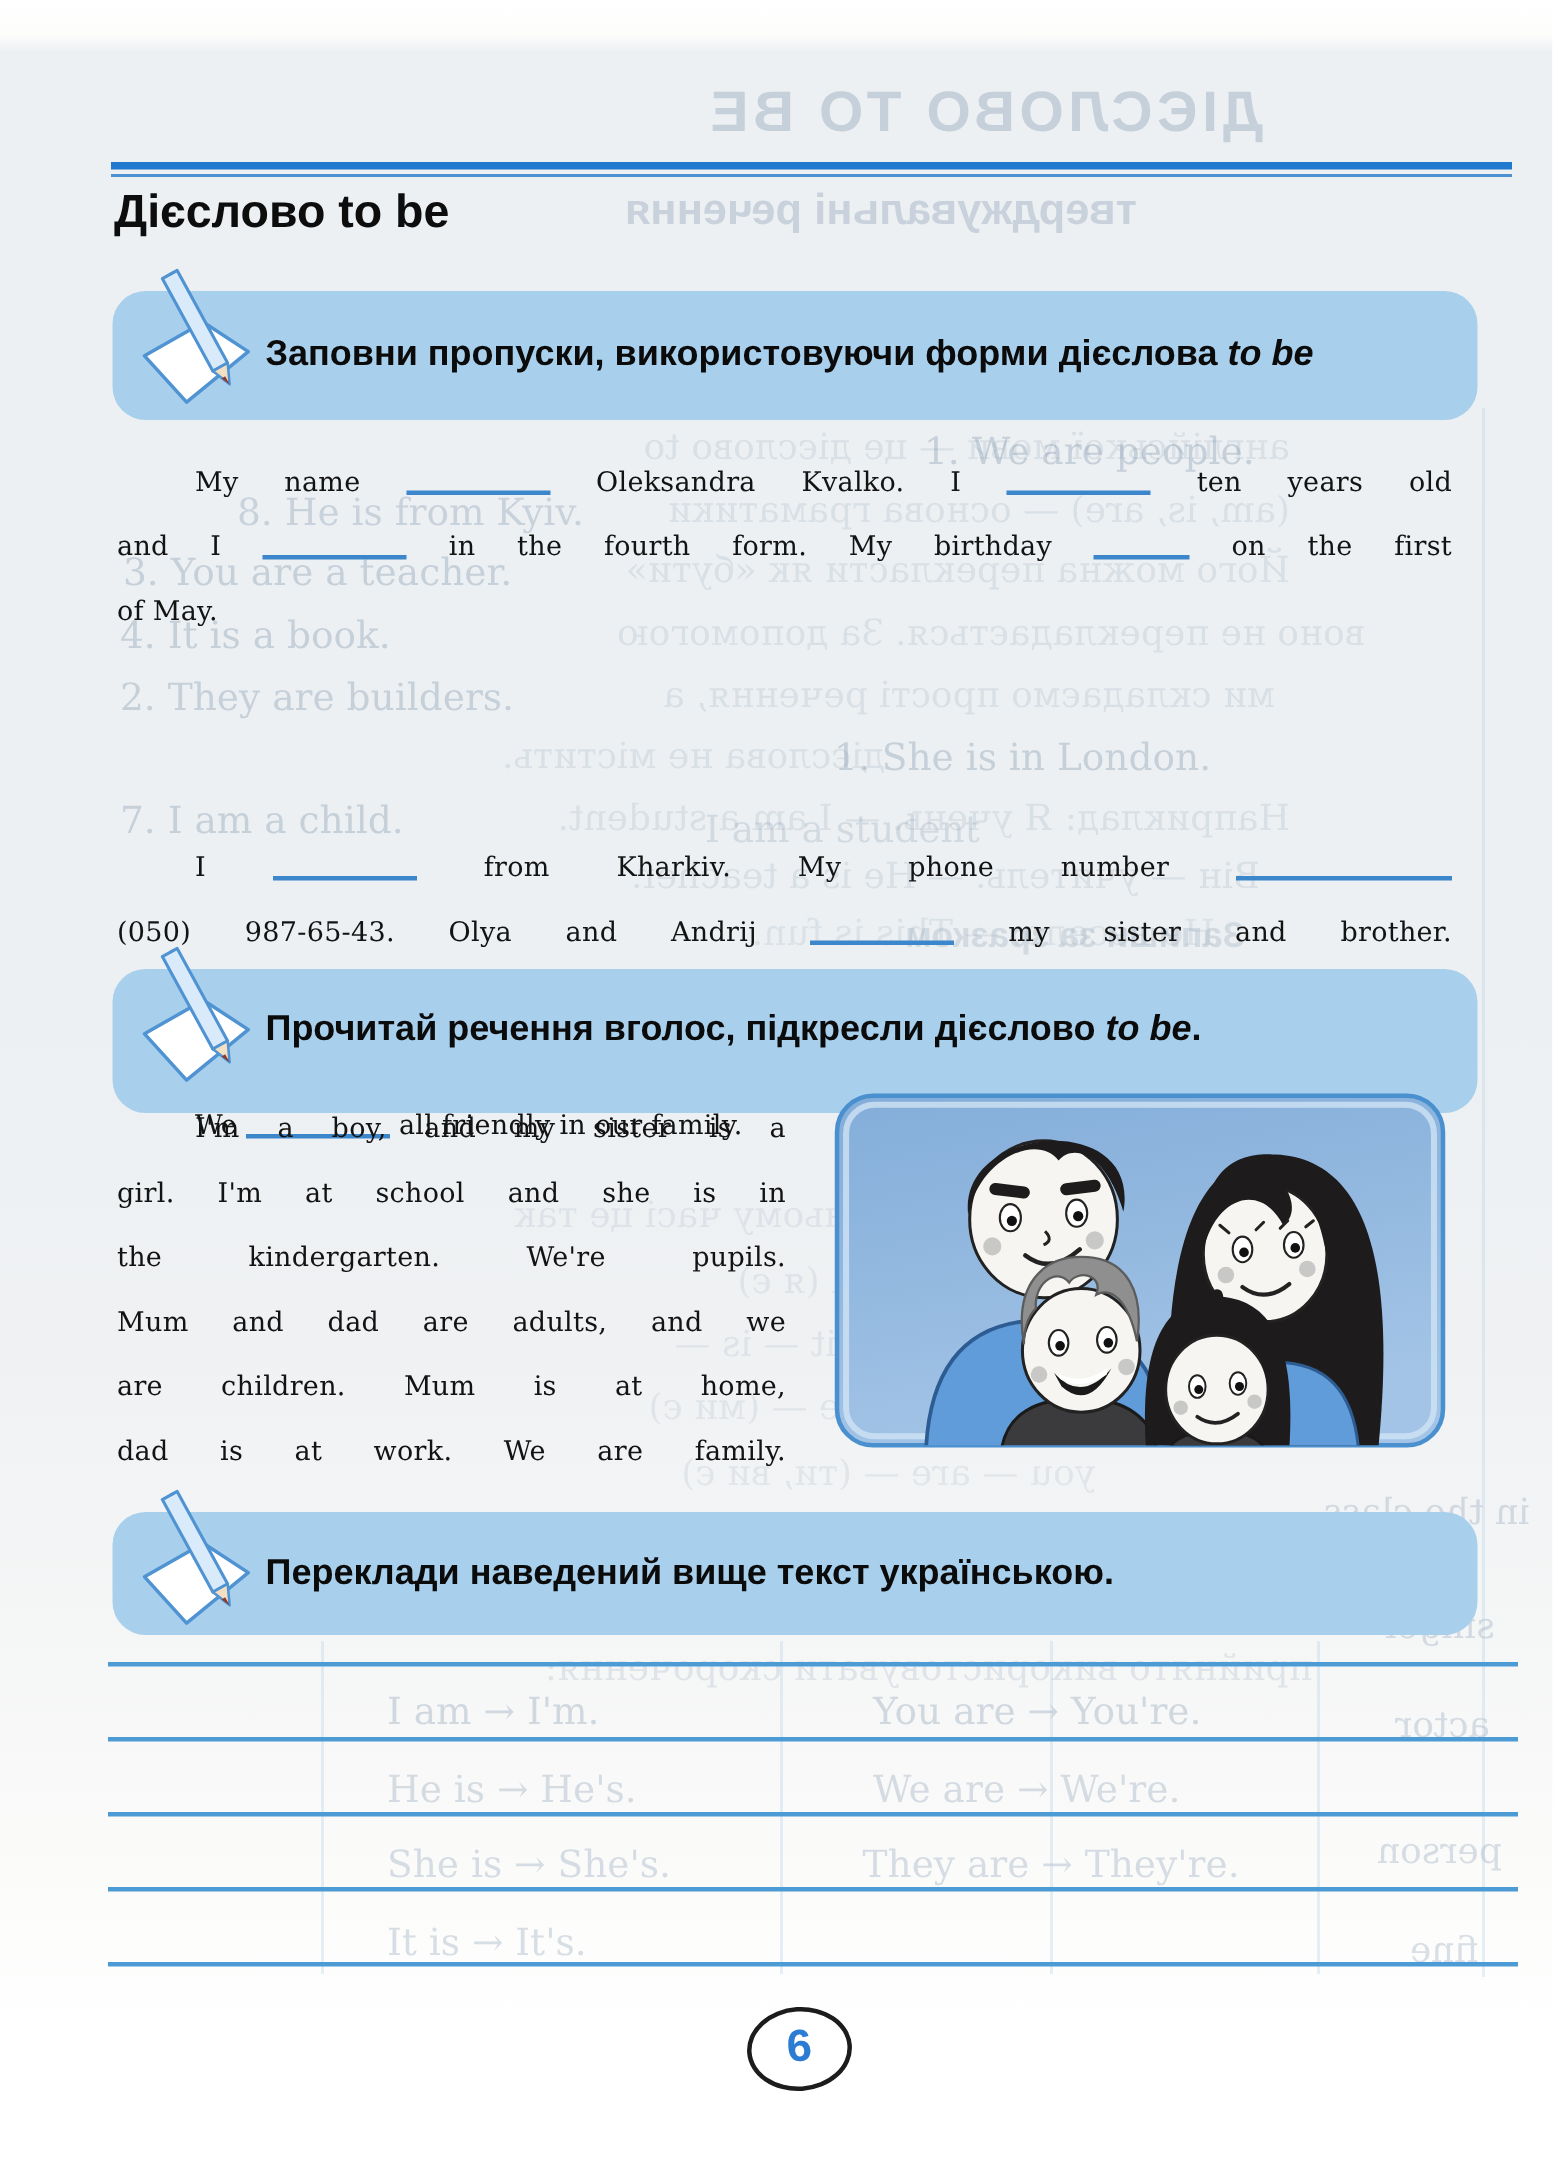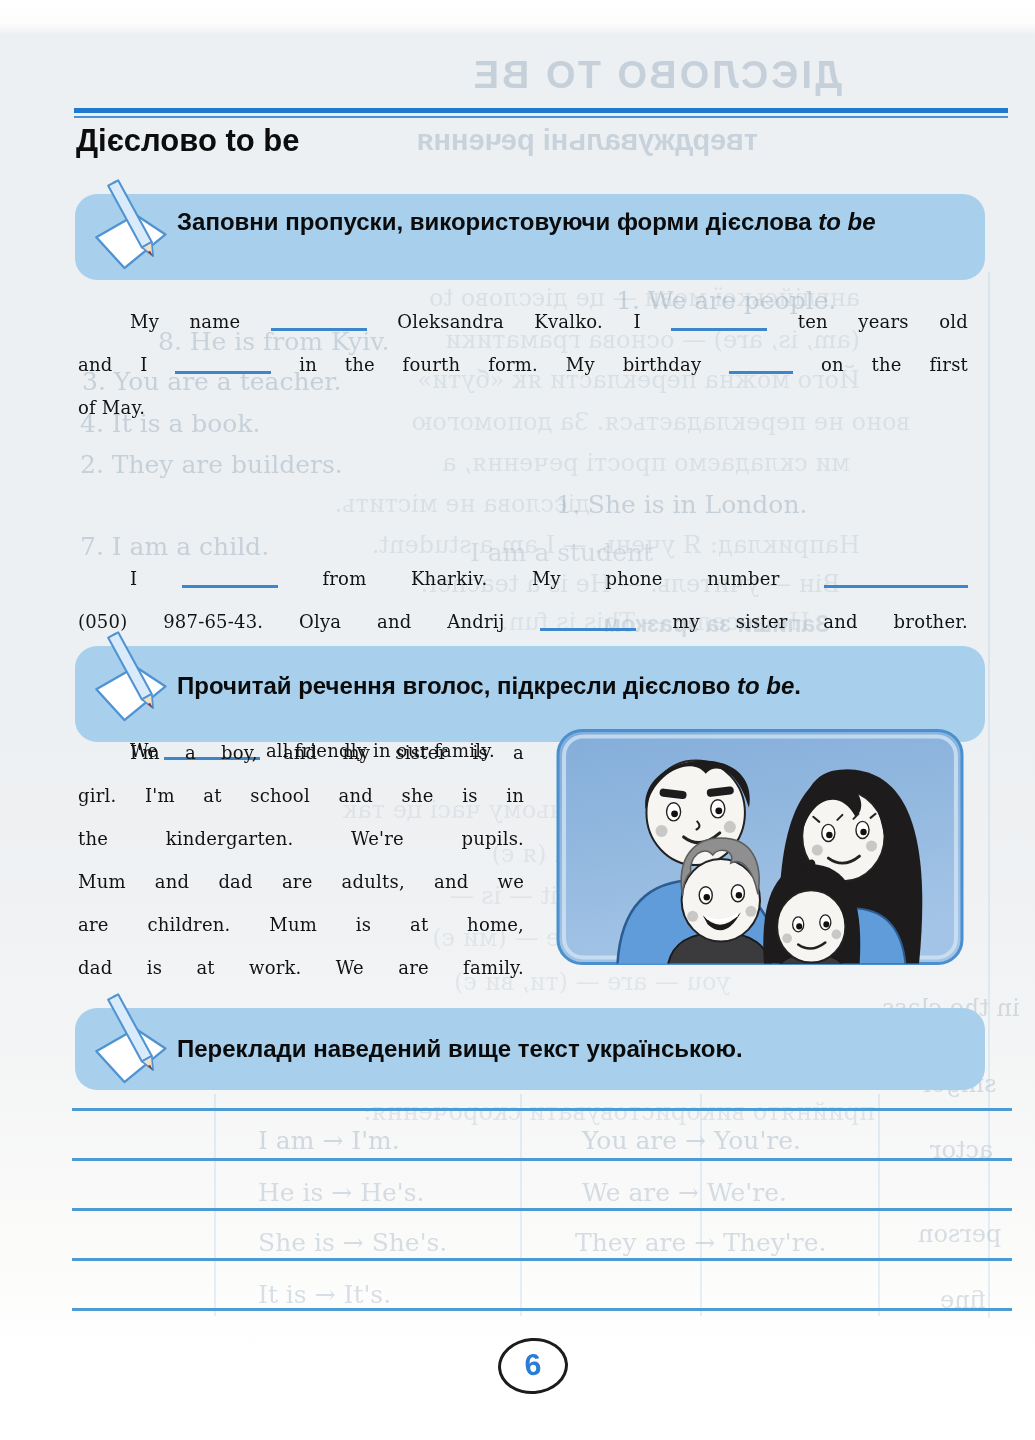--- a/index.html
+++ b/index.html
@@ -13,21 +13,21 @@
         border-top:5px solid #1e79cf;border-bottom:2px solid #4c92d2;}
   .title{position:absolute;left:76px;top:123px;font-family:"Liberation Sans",sans-serif;
          font-weight:bold;font-size:31px;color:#0d0d0d;}
   .box{position:absolute;left:75px;width:910px;background:#a8cfec;border-radius:22px;z-index:2;}
   .b1{top:194px;height:86px;}
   .b2{top:646px;height:96px;}
   .b3{top:1008px;height:82px;}
   .task-icon{position:absolute;left:12px;top:-20px;width:86px;height:104px;}
   .task-text{margin-left:102px;font-family:"Liberation Sans",sans-serif;font-weight:bold;
              font-size:24px;color:#0b0b0b;}
-  .b1 .task-text{padding-top:11px;line-height:34px;}
+  .b1 .task-text{padding-top:25px;line-height:34px;}
   .b2 .task-text{line-height:80px;}
   .b3 .task-text{line-height:82px;}
   .para{position:absolute;left:78px;width:890px;z-index:2;}
   .p1{top:300px;} .p2{top:428px;}
   .tline{height:43px;line-height:43px;font-size:18px;letter-spacing:.2px;}
   .tline.just{text-align:justify;text-align-last:justify;}
   .tline.ind{text-indent:52px;}
   .blank{display:inline-block;height:14px;border-bottom:3px solid #3c86cc;vertical-align:-3px;}
   .reading{position:absolute;left:78px;top:731px;width:446px;z-index:2;}
   .pic{position:absolute;left:555px;top:727px;width:410px;height:240px;z-index:2;}

